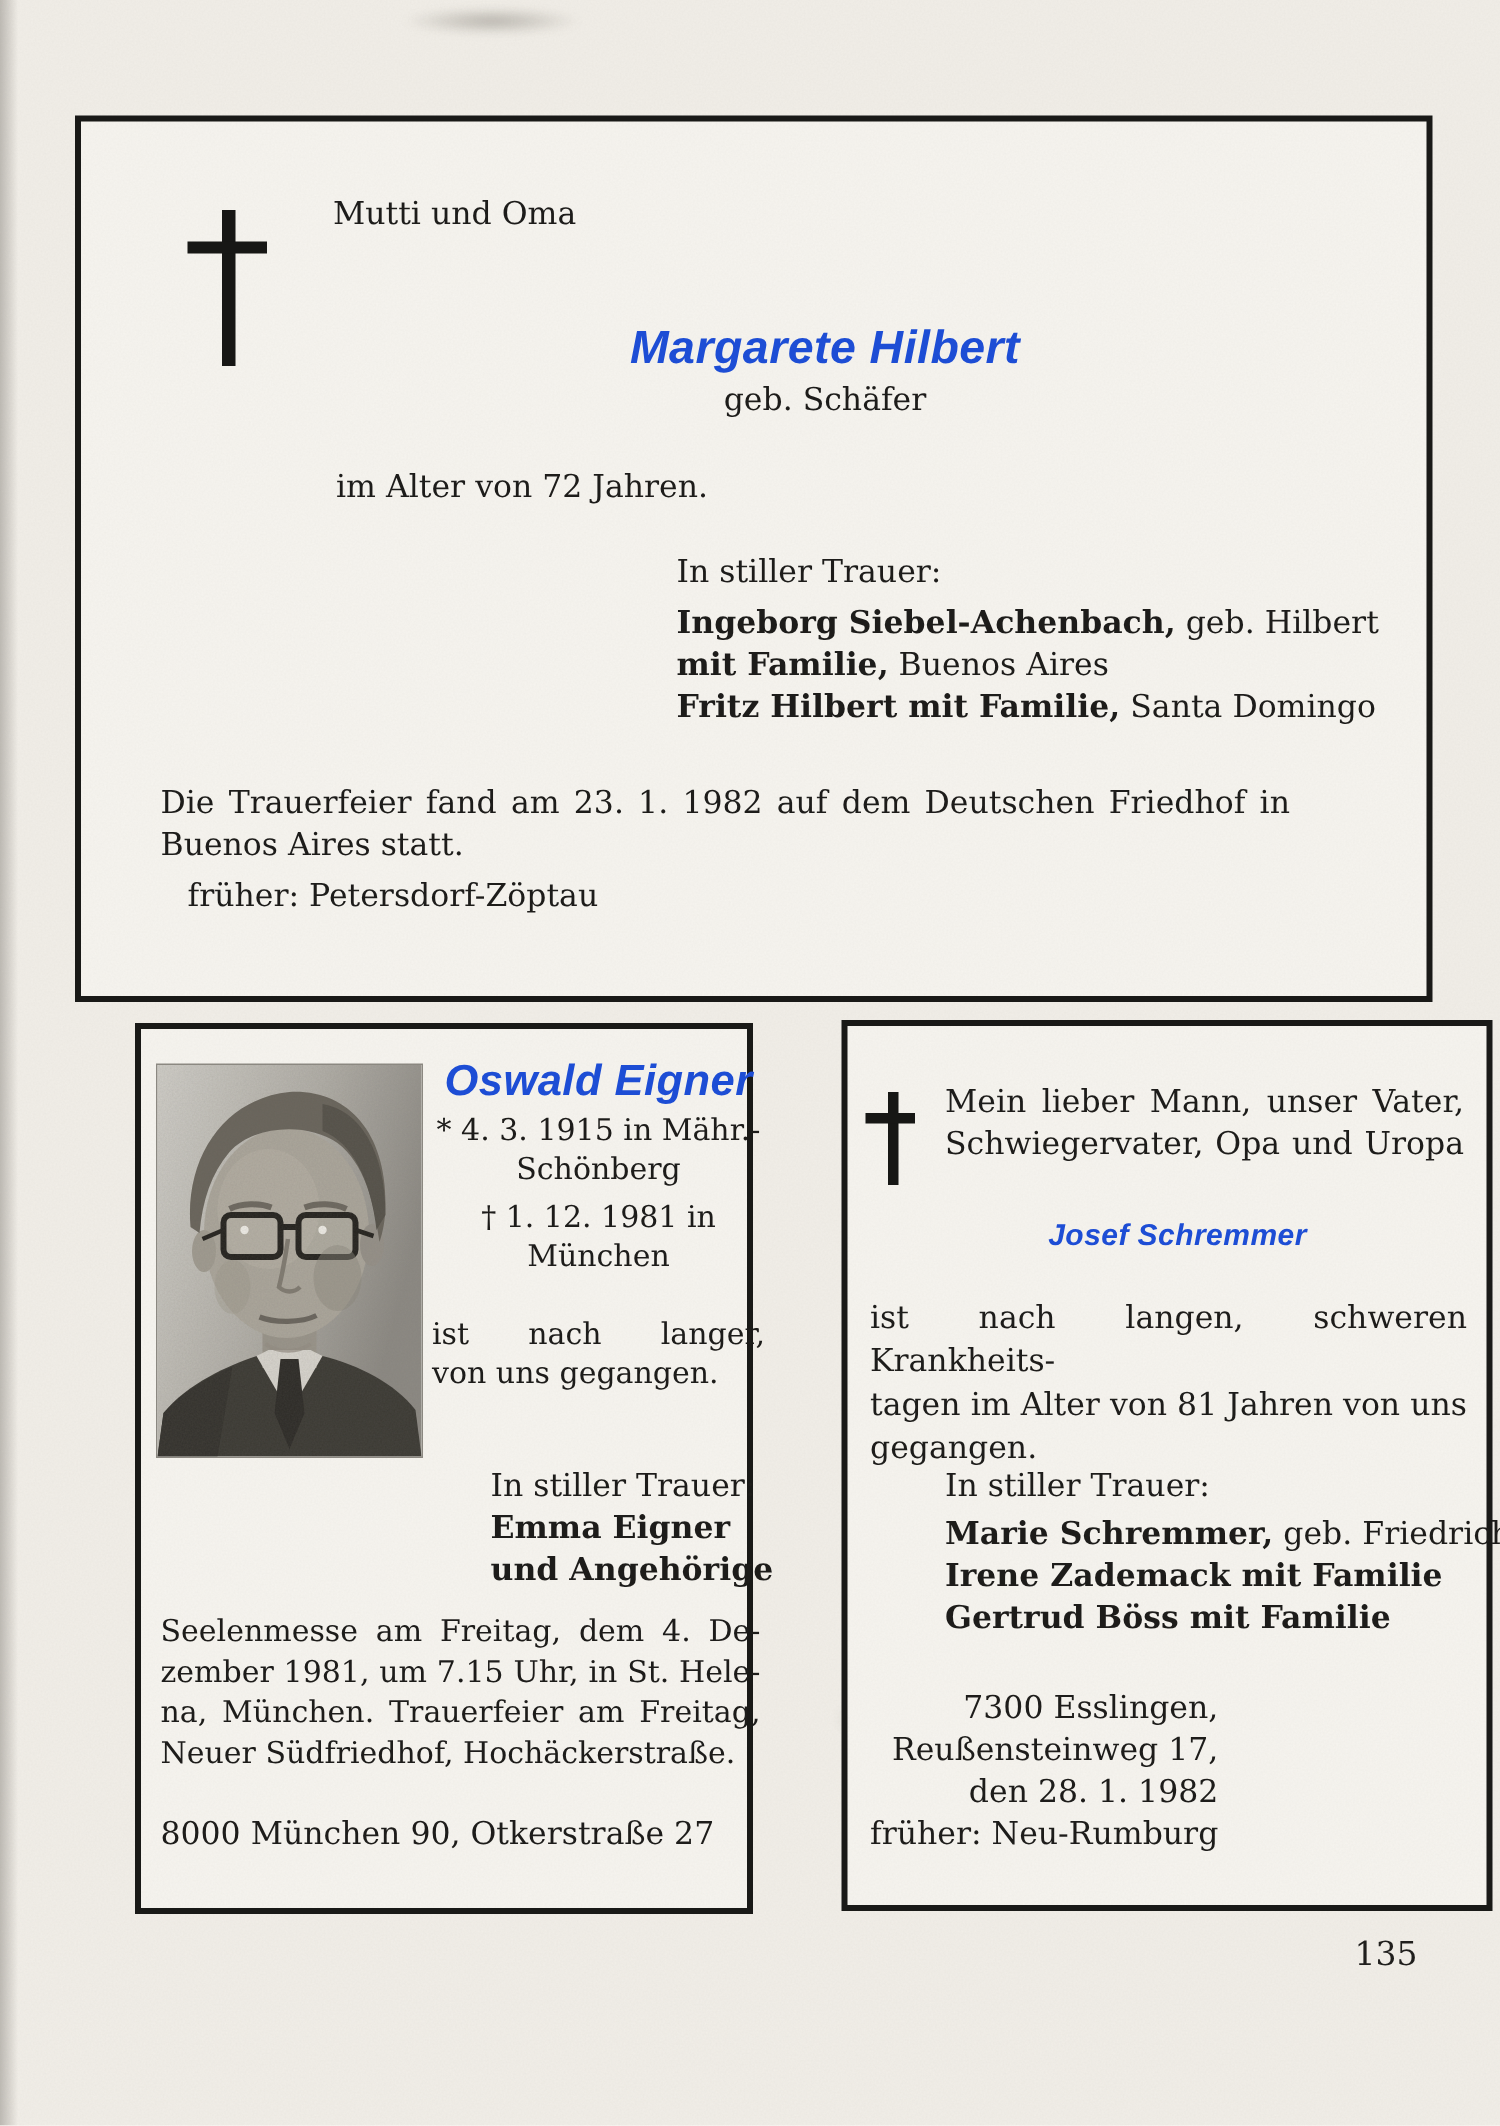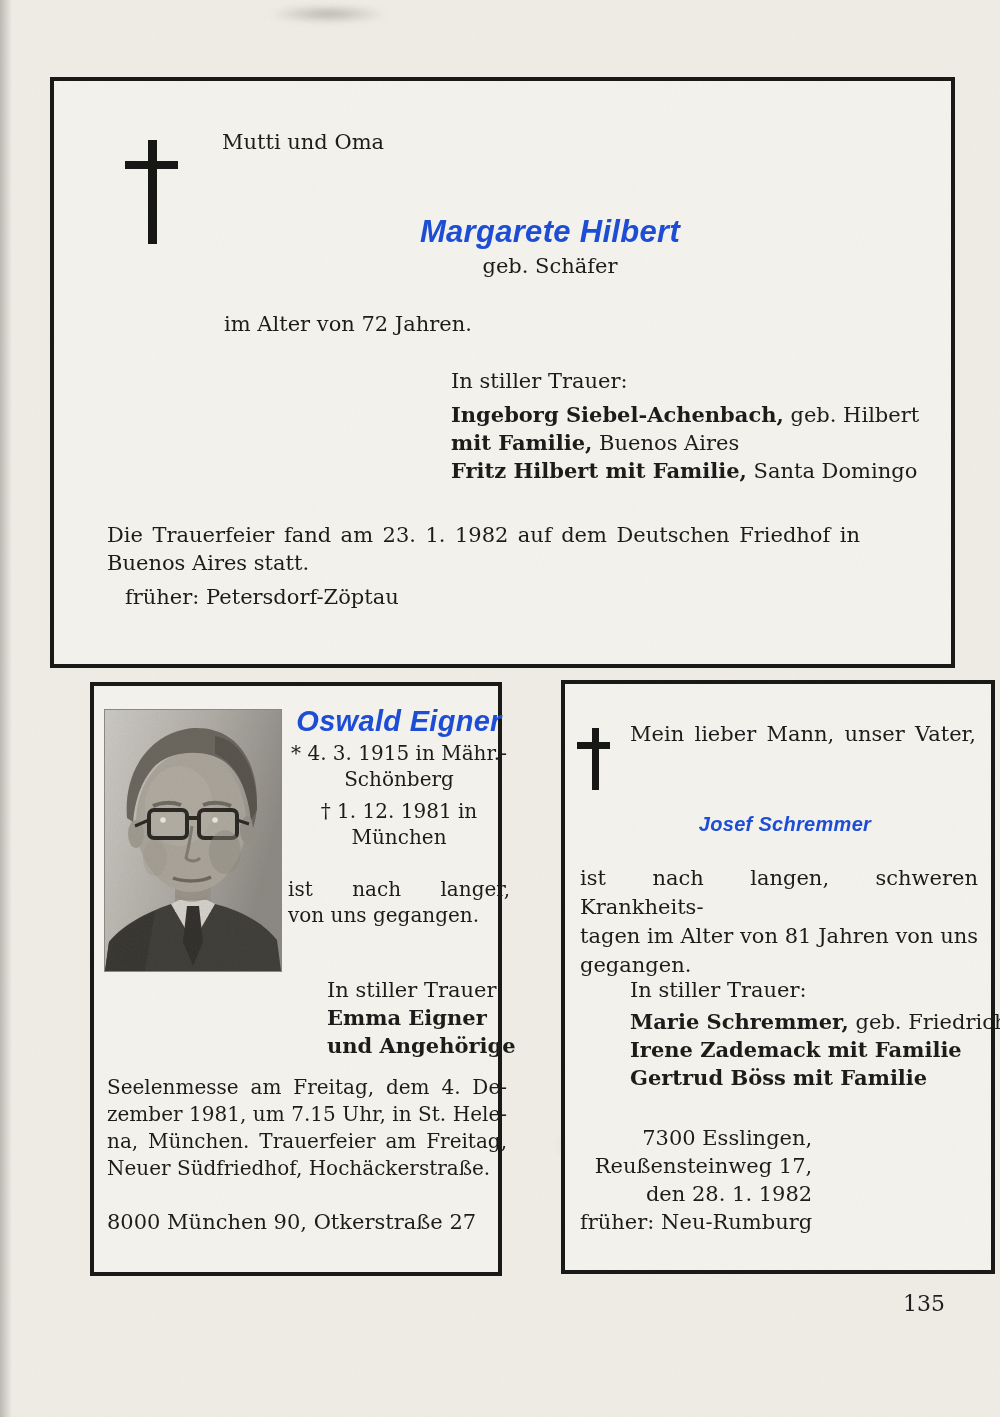--- a/index.html
+++ b/index.html
@@ -223,20 +223,21 @@
 </section>
 
 <section class="notice" id="n3">
   <div class="cross" style="left:12px; top:44px; width:33px; height:62px;">
     <div class="v" style="left:15px; top:0; width:7px; height:62px;"></div>
     <div class="h" style="left:0; top:14px; width:33px; height:7px;"></div>
   </div>
 
   <div class="abs intro">
     <div class="jl">Mein lieber Mann, unser Vater,</div>
+    <div class="jl">Schwiegervater, Opa und Uropa</div>
   </div>
 
   <div class="abs name ctr headline">Josef Schremmer</div>
 
   <div class="abs pass">
     <div class="jl">ist nach langen, schweren Krankheits-</div>
     <div class="jl">tagen im Alter von 81 Jahren von uns</div>
     <div class="ln">gegangen.</div>
   </div>
 

